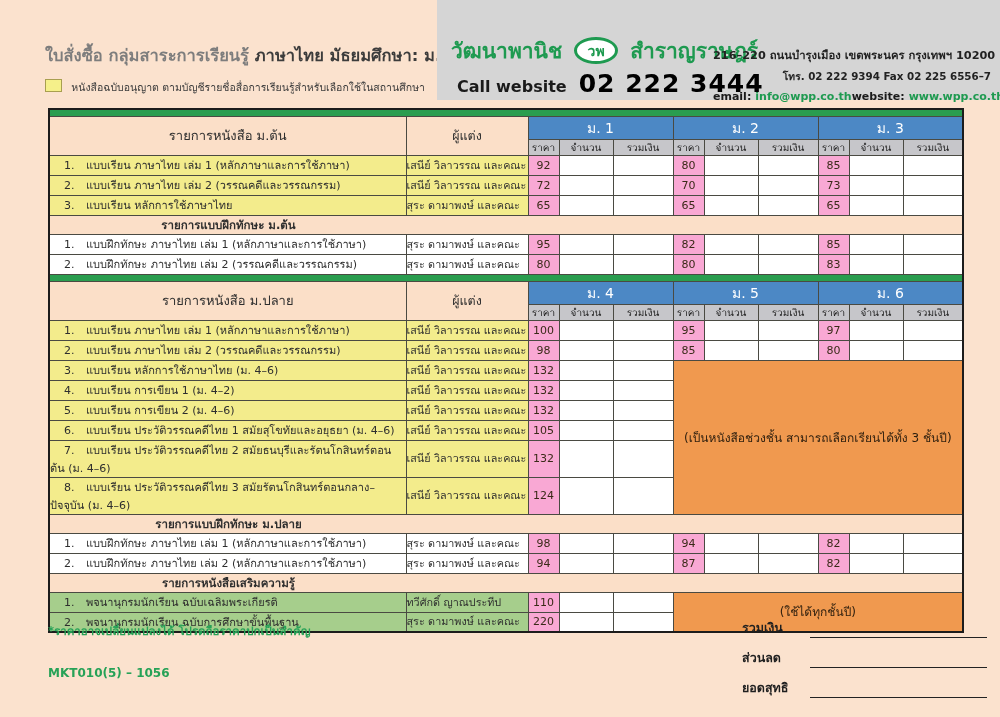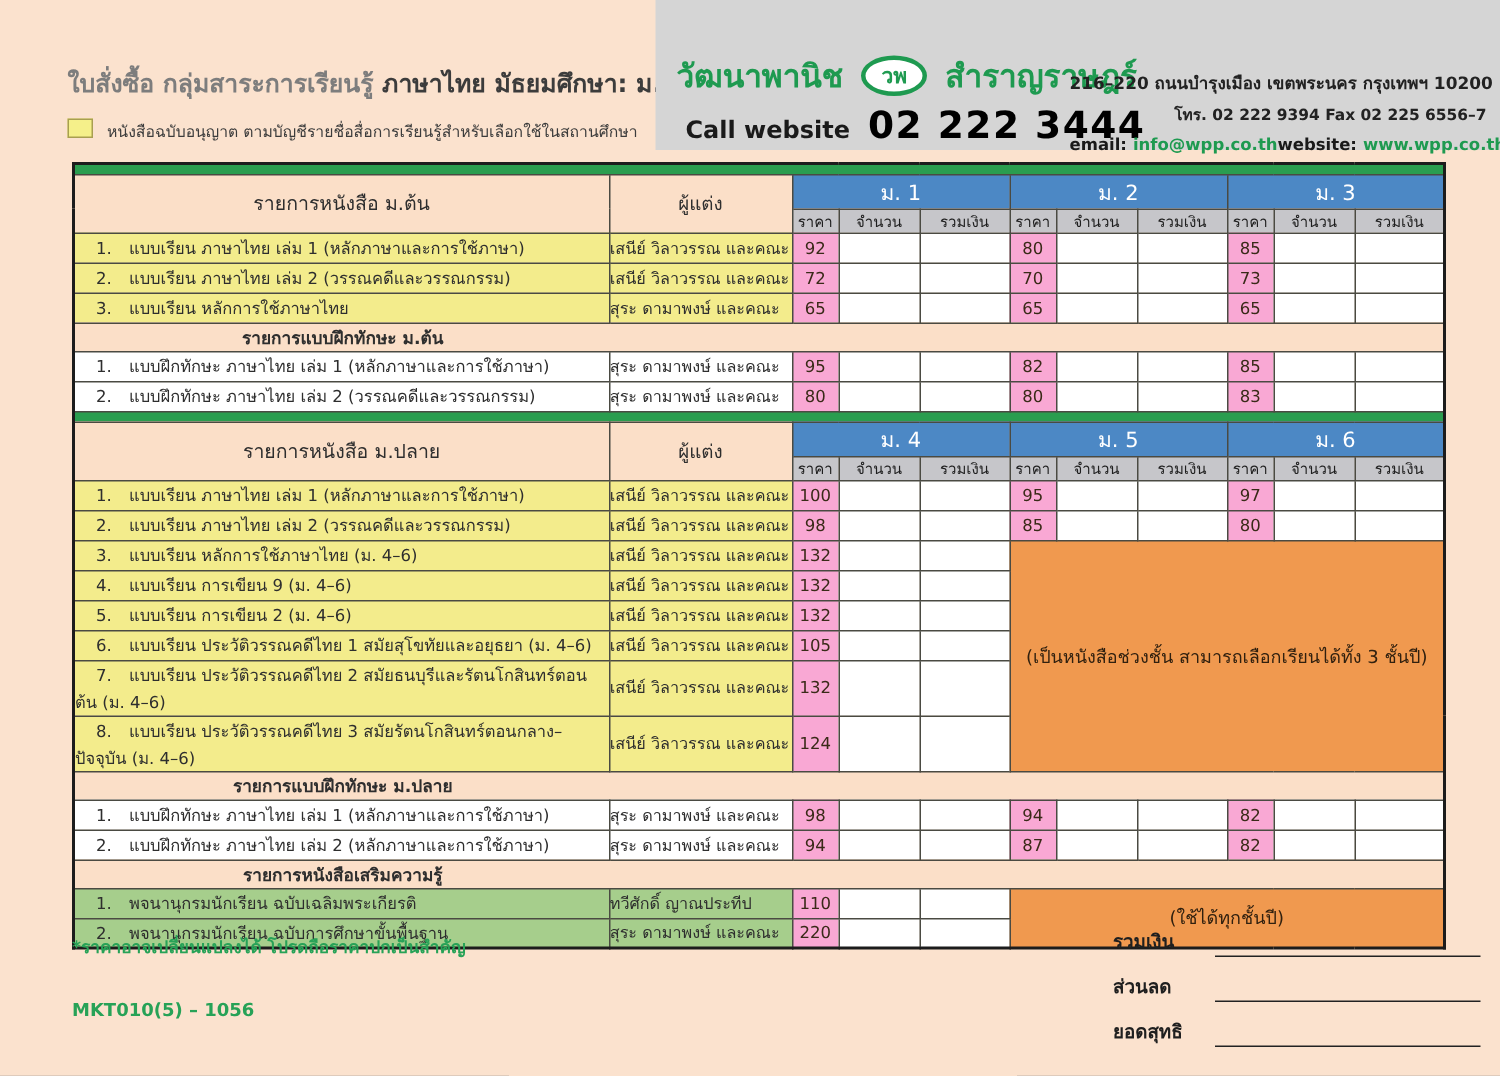--- a/index.html
+++ b/index.html
@@ -268,21 +268,21 @@
 
     <tr class="r-data r-book">
       <td class="c-item"><span class="no">3.</span><span>แบบเรียน หลักการใช้ภาษาไทย (ม. 4–6)</span></td>
       <td class="c-auth">เสนีย์ วิลาวรรณ และคณะ</td>
       <td class="c-price">132</td>
       <td class="c-blank"></td>
           <td class="c-blank"></td>
       <td class="c-note" colspan="6" rowspan="6">(เป็นหนังสือช่วงชั้น สามารถเลือกเรียนได้ทั้ง 3 ชั้นปี)</td>
     </tr>
     <tr class="r-data r-book">
-      <td class="c-item"><span class="no">4.</span><span>แบบเรียน การเขียน 9 (ม. 4–6)</span></td>
+      <td class="c-item"><span class="no">4.</span><span>แบบเรียน การเขียน 1 (ม. 4–2)</span></td>
       <td class="c-auth">เสนีย์ วิลาวรรณ และคณะ</td>
       <td class="c-price">132</td>
       <td class="c-blank"></td>
           <td class="c-blank"></td>
     </tr>
     <tr class="r-data r-book">
       <td class="c-item"><span class="no">5.</span><span>แบบเรียน การเขียน 2 (ม. 4–6)</span></td>
       <td class="c-auth">เสนีย์ วิลาวรรณ และคณะ</td>
       <td class="c-price">132</td>
       <td class="c-blank"></td>

